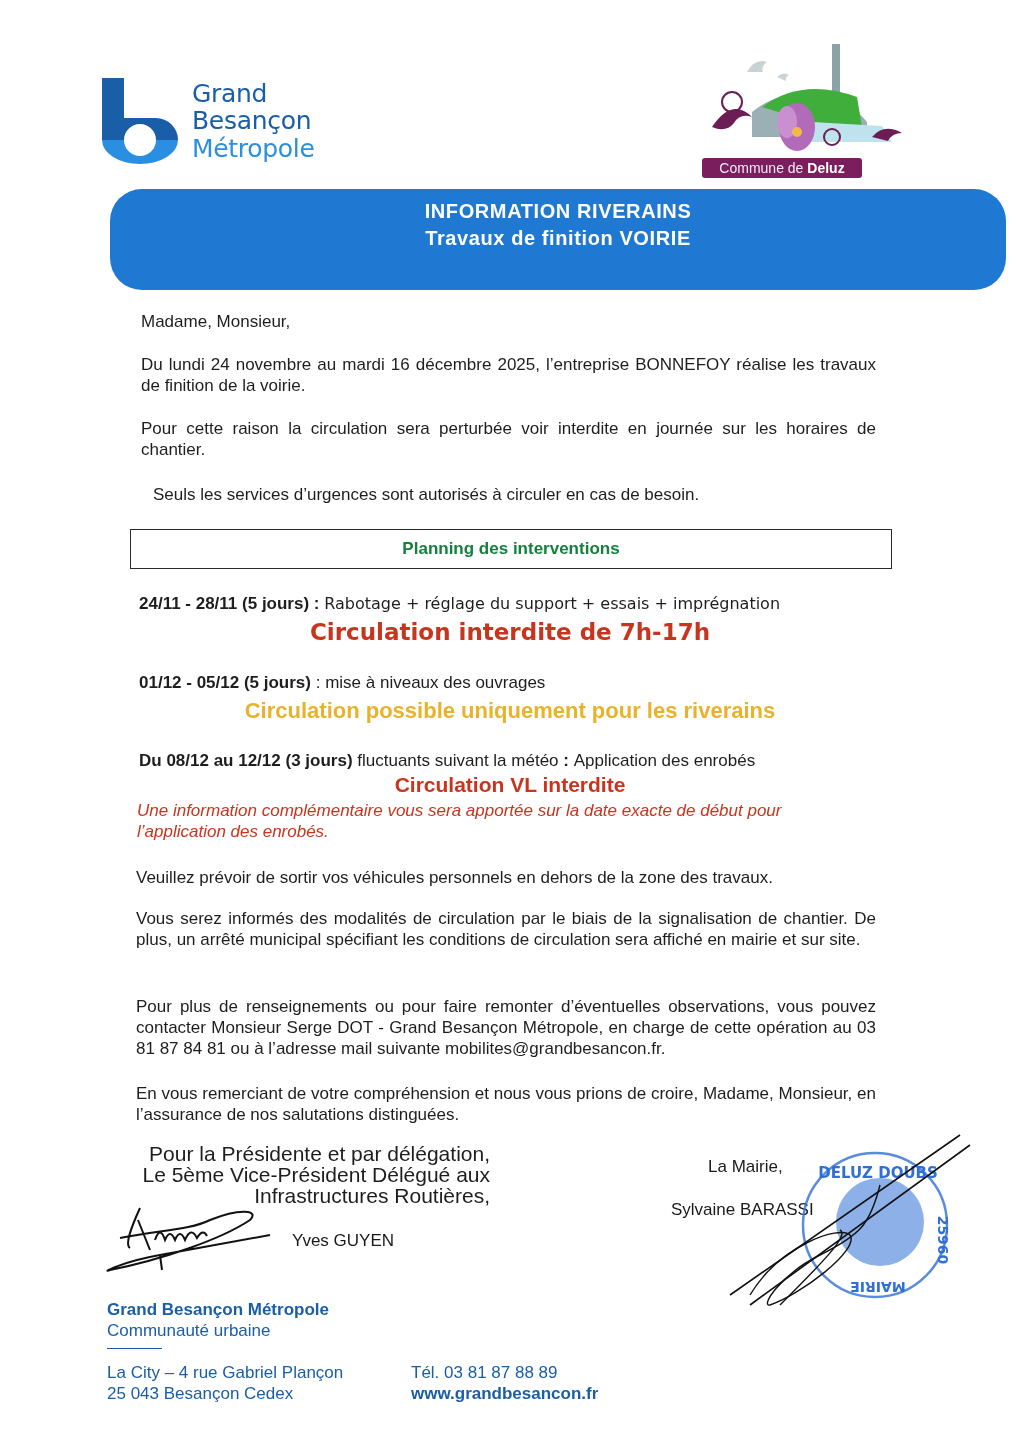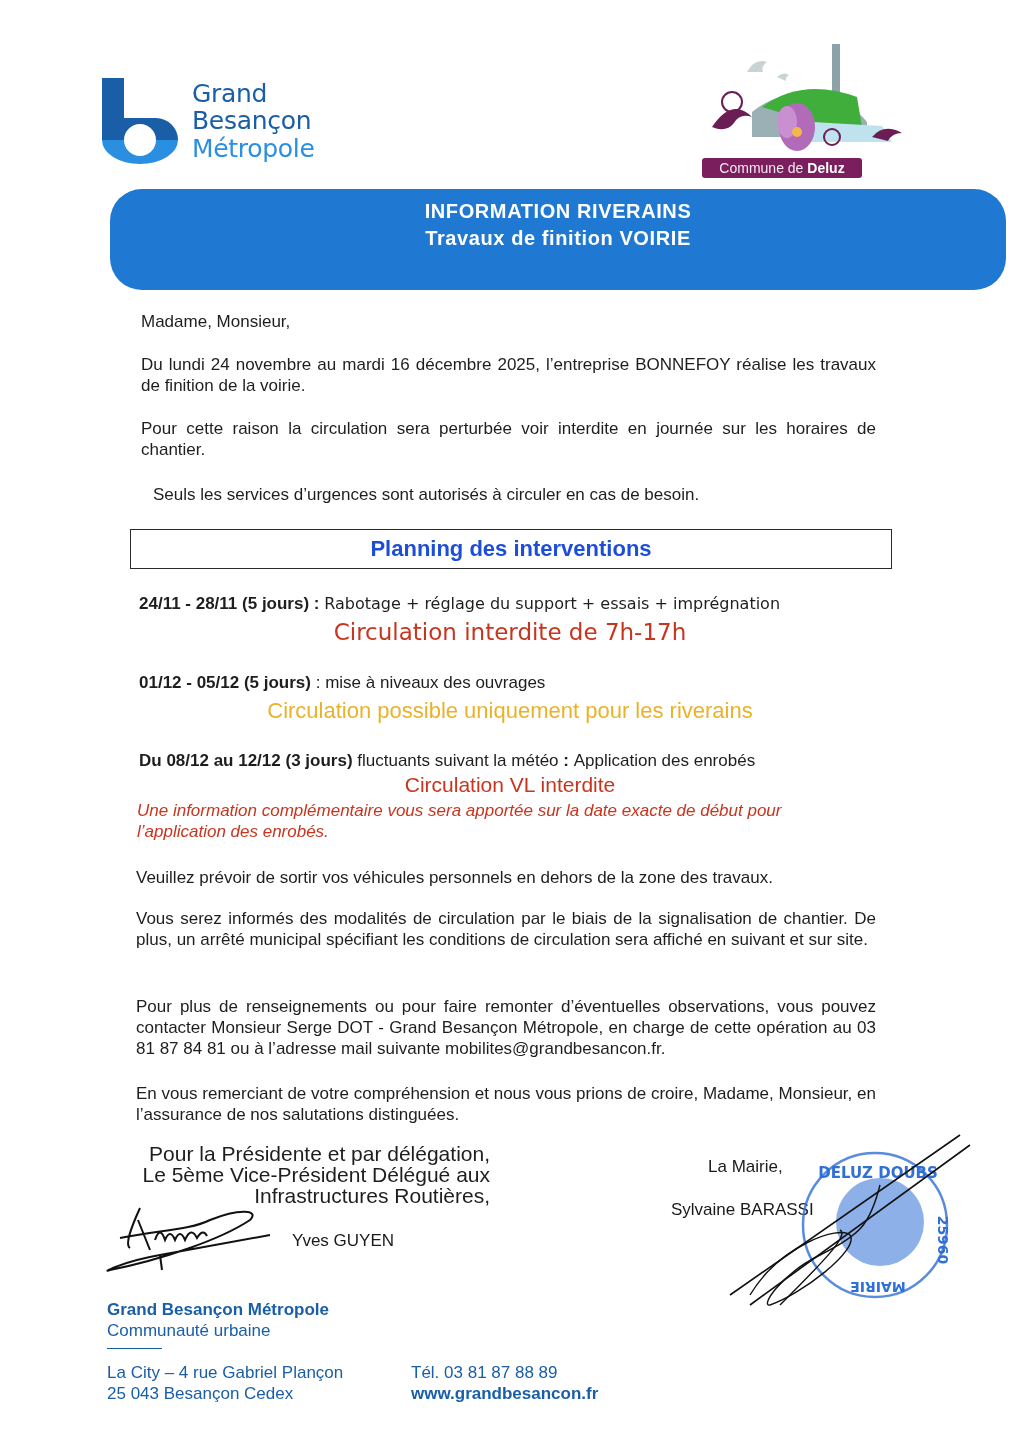--- a/index.html
+++ b/index.html
@@ -18,25 +18,25 @@
   
   #banner { left: 110px; top: 189px; width: 896px; height: 101px; background: #1f78d1; color: #ffffff; text-align: center; border-radius: 32px; }
   #banner div { font-weight: bold; font-size: 20px; line-height: 27px; letter-spacing: 0.6px; }
   #banner .l1 { margin-top: 9px; }
 
   
   .p { left: 141px; width: 735px; font-size: 17px; line-height: 21px; color: #1e1e1e; }
   .just { text-align: justify; text-align-last: left; }
 
   #planning-box { left: 130px; top: 529px; width: 760px; height: 38px; border: 1.5px solid #2a2a2a; text-align: center; }
-  #planning-box span { font-weight: bold; font-size: 22px; line-height: 38px; color: #1d4ed8; }
+  #planning-box span { font-weight: bold; font-size: 17px; line-height: 38px; color: #15803d; }
 
   .sched { left: 139px; font-size: 17px; line-height: 21px; color: #1e1e1e; white-space: nowrap; }
   .sched b { font-weight: bold; }
-  .alert { text-align: center; font-weight: normal; white-space: nowrap; }
+  .alert { text-align: center; font-weight: bold; white-space: nowrap; }
   .red { color: #c8351e; }
   .amber { color: #e8b32a; }
   .italic-red { color: #c8351e; font-style: italic; font-size: 17px; line-height: 21px; }
 
   
   .sig-text { font-size: 21px; line-height: 21px; color: #1e1e1e; text-align: right; }
   .footer-blue { color: #1a5ea8; }
 </style>
 </head>
 <body>
@@ -95,21 +95,21 @@
 </div>
 <div class="abs alert amber" style="top:698px; left:130px; width:760px; font-size:22px;">Circulation possible uniquement pour les riverains</div>
 
 <div class="abs sched" style="top:750px;">
   <b>Du 08/12 au 12/12 (3 jours)</b><span> fluctuants suivant la météo </span><b>: </b><span>Application des enrobés</span>
 </div>
 <div class="abs alert red" style="top:773px; left:130px; width:760px; font-size:21px;">Circulation VL interdite</div>
 <div class="abs italic-red" style="top:800px; left:137px; width:735px;">Une information complémentaire vous sera apportée sur la date exacte de début pour l’application des enrobés.</div>
 
 <div class="abs p" style="top:832px; left:136px;margin-top:35px;">Veuillez prévoir de sortir vos véhicules personnels en dehors de la zone des travaux.</div>
-<div class="abs p just" style="top:908px; left:136px; width:740px;">Vous serez informés des modalités de circulation par le biais de la signalisation de chantier. De plus, un arrêté municipal spécifiant les conditions de circulation sera affiché en suivant et sur site.</div>
+<div class="abs p just" style="top:908px; left:136px; width:740px;">Vous serez informés des modalités de circulation par le biais de la signalisation de chantier. De plus, un arrêté municipal spécifiant les conditions de circulation sera affiché en mairie et sur site.</div>
 <div class="abs p just" style="top:996px; left:136px; width:740px;">Pour plus de renseignements ou pour faire remonter d’éventuelles observations, vous pouvez contacter Monsieur Serge DOT - Grand Besançon Métropole, en charge de cette opération au 03 81 87 84 81 ou à l’adresse mail suivante mobilites@grandbesancon.fr.</div>
 <div class="abs p just" style="top:1083px; left:136px; width:740px;">En vous remerciant de votre compréhension et nous vous prions de croire, Madame, Monsieur, en l’assurance de nos salutations distinguées.</div>
 
 <div class="abs sig-text" style="top:1143px; left:130px; width:360px;">
   <div>Pour la Présidente et par délégation,</div>
   <div>Le 5ème Vice-Président Délégué aux</div>
   <div>Infrastructures Routières,</div>
 </div>
 <svg class="abs" style="left:100px; top:1200px;" width="180" height="80" viewBox="0 0 180 80">
   <path d="M40 8 C30 30 25 45 30 48 M38 20 L50 50 M20 38 C60 30 90 30 110 20 C140 8 160 10 150 20 C120 40 60 60 10 70 C0 74 20 62 60 55 L170 35" fill="none" stroke="#111" stroke-width="2"></path>

